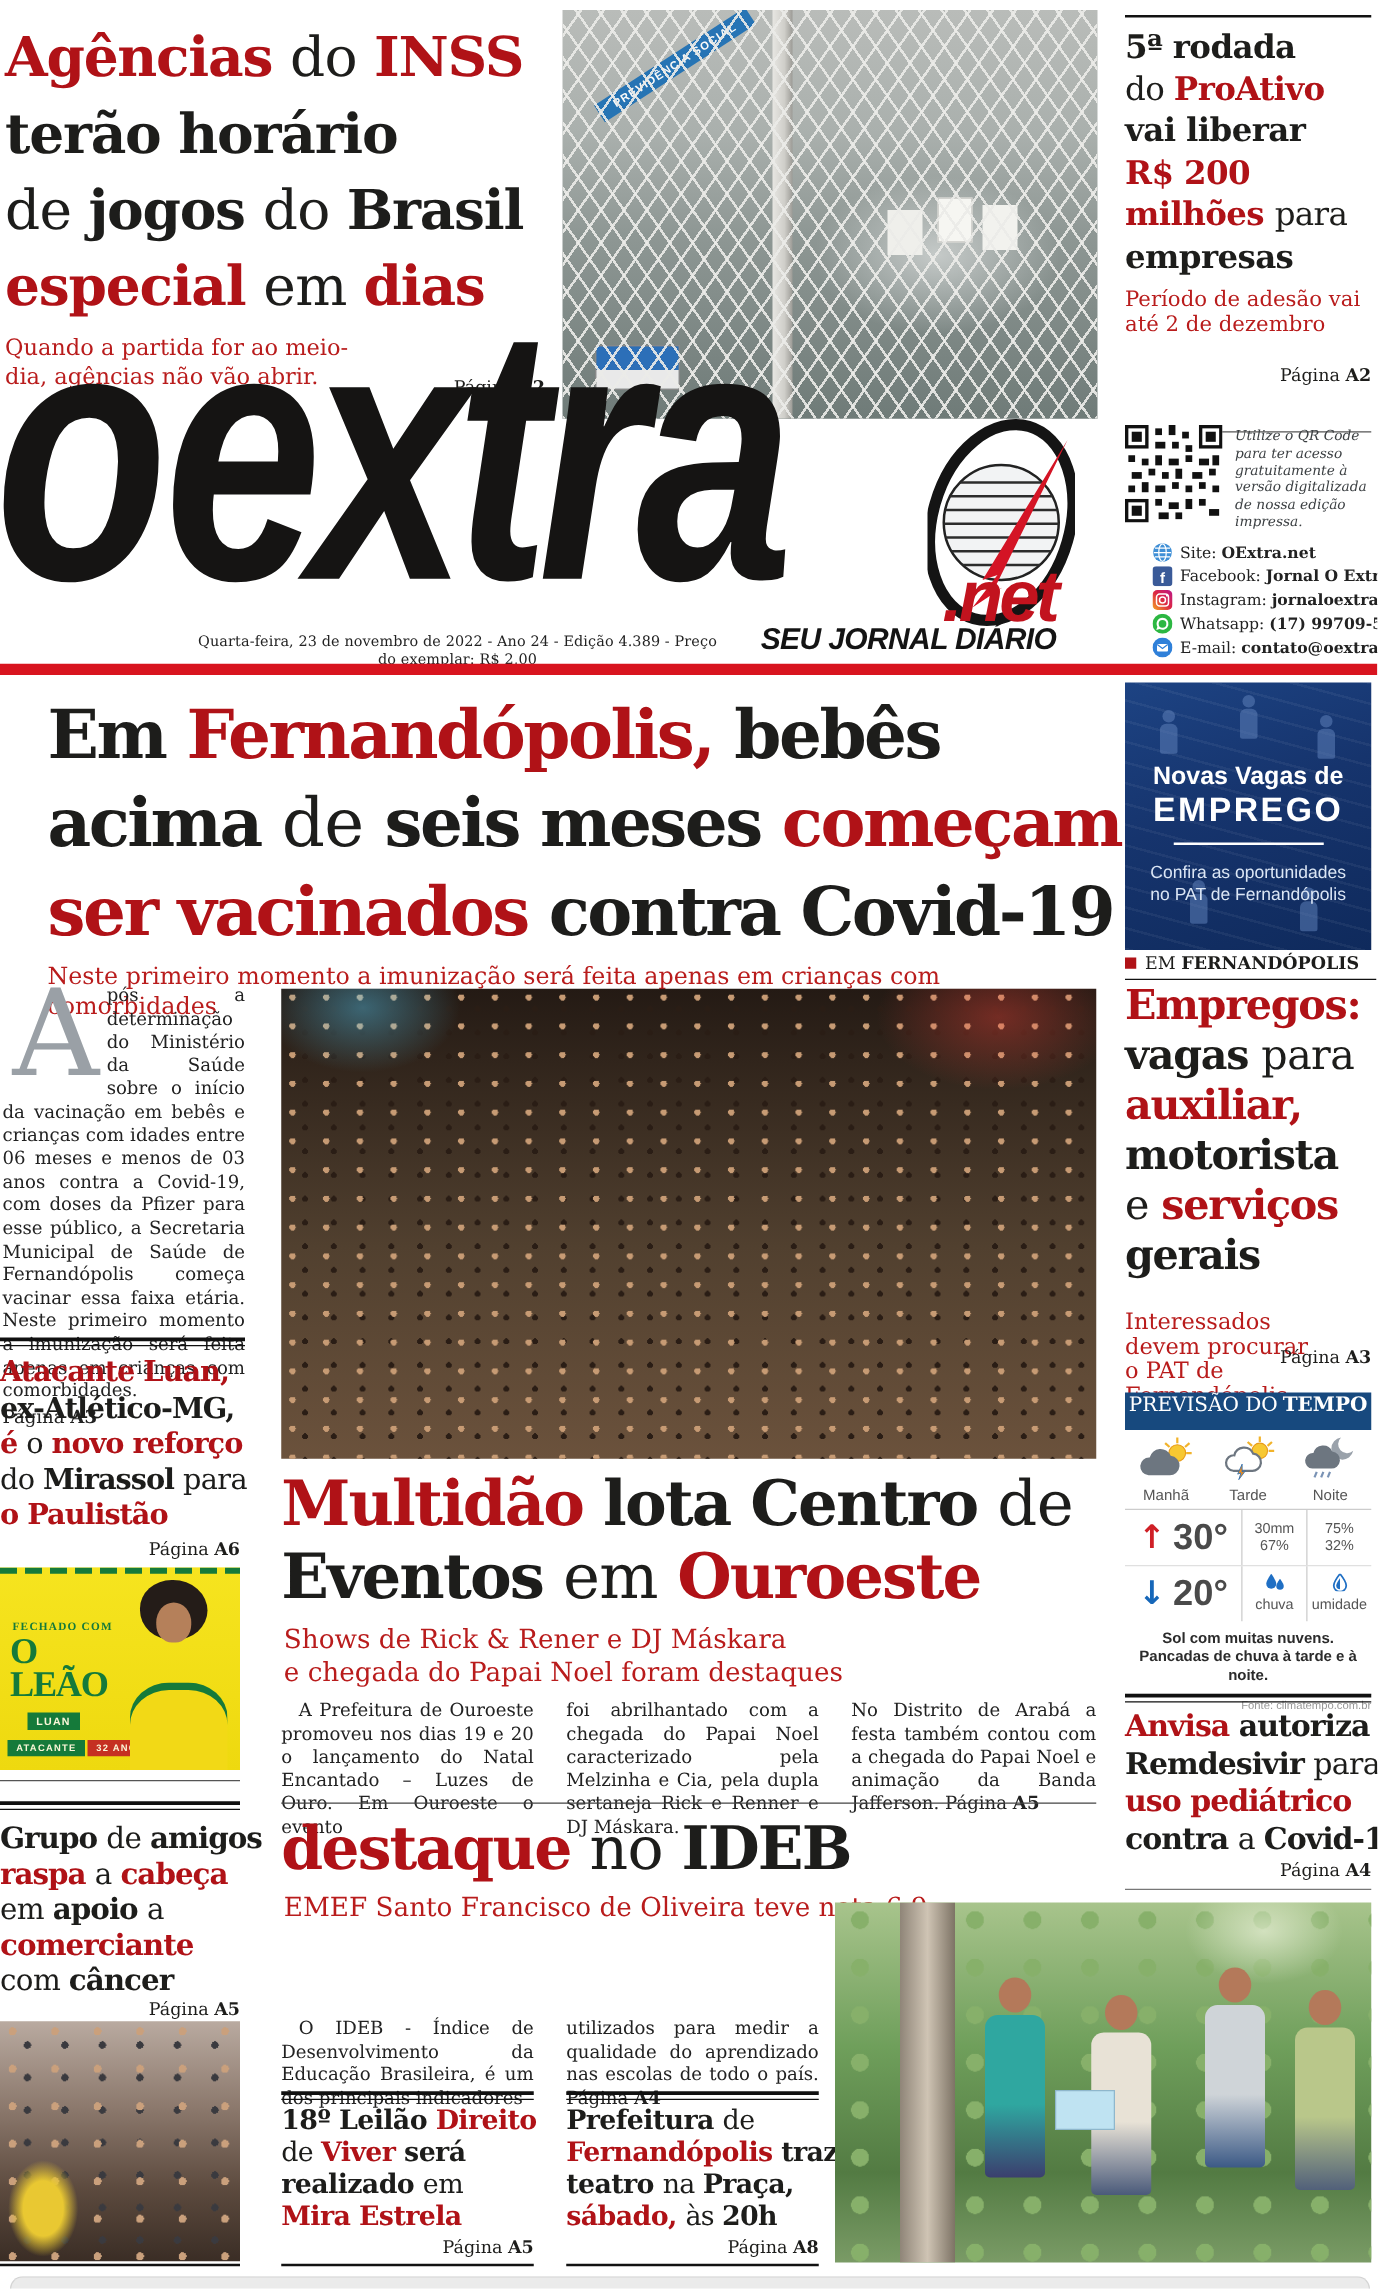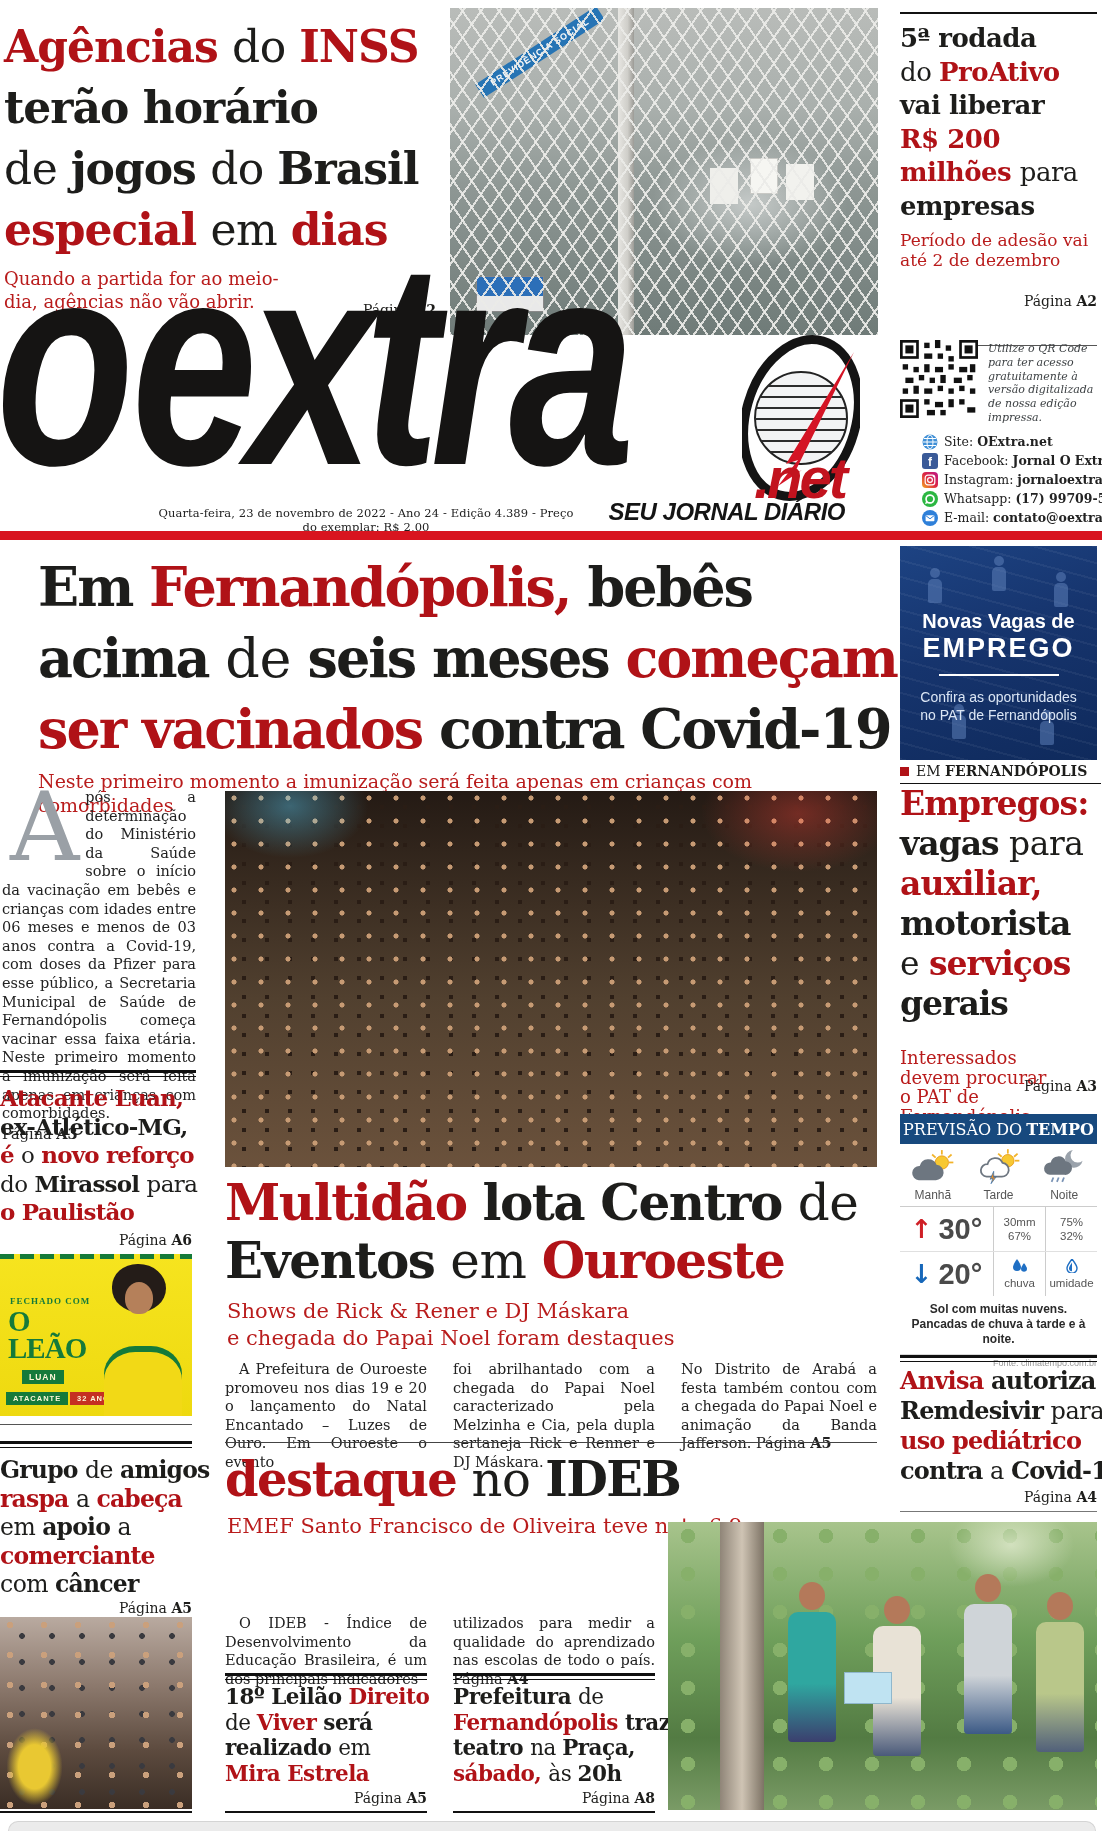--- a/index.html
+++ b/index.html
@@ -34,21 +34,21 @@
   .soc-row{display:flex;align-items:center;height:19px;font-size:12.5px;color:#222;white-space:nowrap;}
   .soc-row .soc-ic{width:16px;height:16px;margin-right:6px;flex:none;}
   .soc-row b{font-weight:bold;}
   
   .kicker{font-family:"DejaVu Serif",serif;font-size:14px;font-weight:bold;border-bottom:1.5px solid #111;
           padding-bottom:4px;display:inline-block;padding-right:14px;}
   .kicker .sq{display:inline-block;width:9px;height:9px;background:#b01217;margin-right:7px;}
   .kicker .em{font-weight:400;}
   
   .wx{font-family:"Liberation Sans",sans-serif;}
-  .wx-title{background:#17497e;color:#fff;height:30px;display:flex;align-items:center;justify-content:center;
+  .wx-title{background:#17497e;color:#fff;height:30px;display:flex;justify-content:center;
             font-family:"DejaVu Serif",serif;font-size:16px;}
   .wx-title b{margin-left:4px;}
   .wx-icons{display:flex;border-bottom:1px solid #ccc;}
   .wx-cell{flex:1;text-align:center;padding:4px 0 4px;}
   .wx-cell .lbl{font-size:12px;color:#555;}
   .wx-row{display:flex;align-items:stretch;height:44px;}
   .wx-temp{width:93px;display:flex;align-items:center;justify-content:center;gap:6px;}
   .wx-temp .arrow{font-family:"DejaVu Sans",sans-serif;font-size:26px;font-weight:bold;line-height:1;}
   .wx-temp .t{font-size:29px;font-weight:bold;color:#4a4a4a;}
   .wx-small{flex:1;border-left:1px solid #ccc;display:flex;flex-direction:column;align-items:center;justify-content:center;

